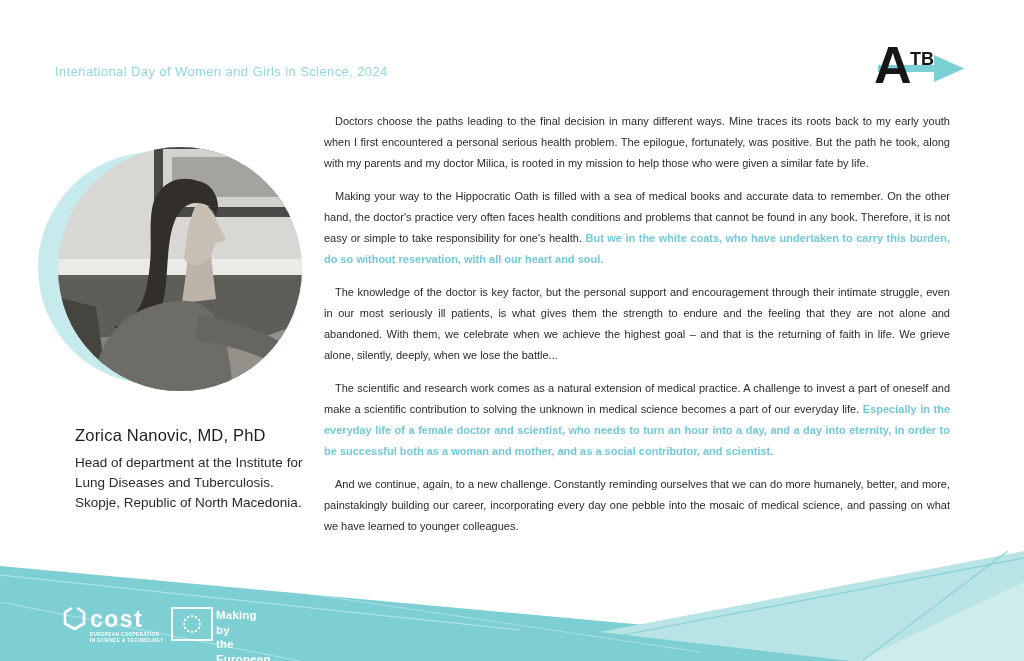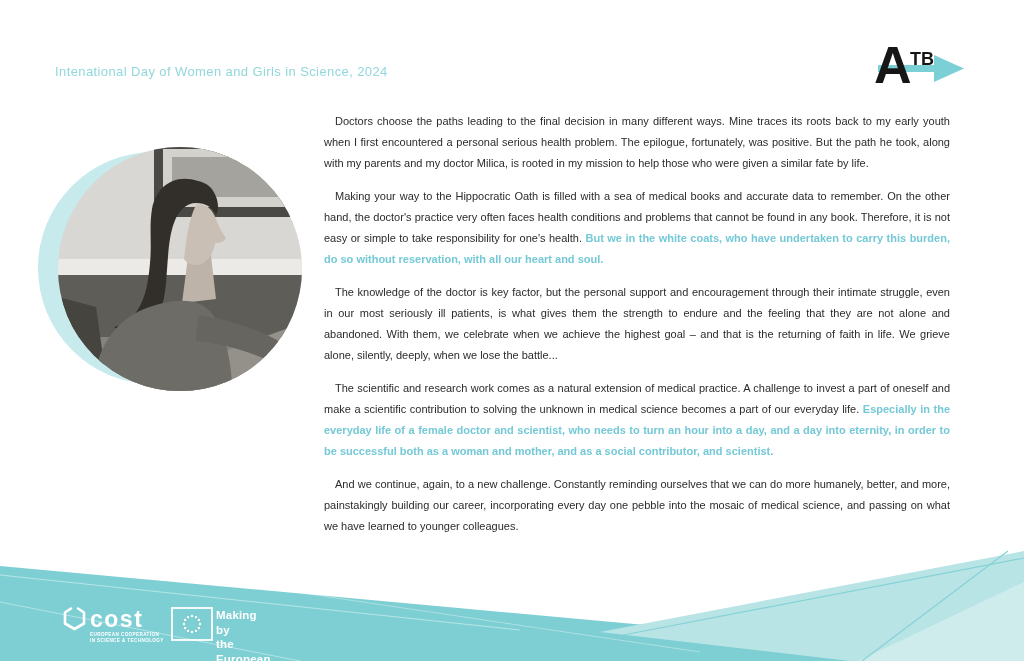--- a/index.html
+++ b/index.html
@@ -90,20 +90,26 @@
       <path d="M140,34 C116,26 98,40 94,62 C91,80 94,96 92,116 C90,140 86,156 76,168
                C70,175 62,179 56,180 C66,188 78,192 86,192 C100,178 106,158 108,136
                C110,114 110,92 116,76 C120,64 128,56 138,56 C148,56 154,60 158,68
                C162,62 160,48 152,40 C148,36 144,35 140,34 Z" fill="#322e29"></path>
       <path d="M34,244 C38,202 56,174 86,162 C106,154 130,150 144,158 C158,166 166,184 170,206
                C173,220 174,232 174,244 Z" fill="#6e6c66"></path>
       <path d="M140,168 C170,172 200,182 224,196 L216,216 C192,204 162,196 138,194 Z" fill="#67655f"></path>
     </svg>
   </div>
 
+  <div class="caption">
+    <div class="name">Zorica Nanovic, MD, PhD</div>
+    <div class="role-line">Head of department at the Institute for</div>
+    <div class="role-line">Lung Diseases and Tuberculosis.</div>
+    <div class="role-line">Skopje, Republic of North Macedonia.</div>
+  </div>
 
   <div class="article" id="article">
       <p><span>Doctors choose the paths leading to the final decision in many different ways. Mine traces its roots back to my early youth when I first encountered a personal serious health problem. The epilogue, fortunately, was positive. But the path he took, along with my parents and my doctor Milica, is rooted in my mission to help those who were given a similar fate by life.</span></p>
       <p><span>Making your way to the Hippocratic Oath is filled with a sea of medical books and accurate data to remember. On the other hand, the doctor's practice very often faces health conditions and problems that cannot be found in any book. Therefore, it is not easy or simple to take responsibility for one's health. </span><span class="hl">But we in the white coats, who have undertaken to carry this burden, do so without reservation, with all our heart and soul.</span></p>
       <p><span>The knowledge of the doctor is key factor, but the personal support and encouragement through their intimate struggle, even in our most seriously ill patients, is what gives them the strength to endure and the feeling that they are not alone and abandoned. With them, we celebrate when we achieve the highest goal – and that is the returning of faith in life. We grieve alone, silently, deeply, when we lose the battle...</span></p>
       <p><span>The scientific and research work comes as a natural extension of medical practice. A challenge to invest a part of oneself and make a scientific contribution to solving the unknown in medical science becomes a part of our everyday life. </span><span class="hl">Especially in the everyday life of a female doctor and scientist, who needs to turn an hour into a day, and a day into eternity, in order to be successful both as a woman and mother, and as a social contributor, and scientist.</span></p>
       <p><span>And we continue, again, to a new challenge. Constantly reminding ourselves that we can do more humanely, better, and more, painstakingly building our career, incorporating every day one pebble into the mosaic of medical science, and passing on what we have learned to younger colleagues.</span></p>
     </div>
 
   <div class="footer-logos">

